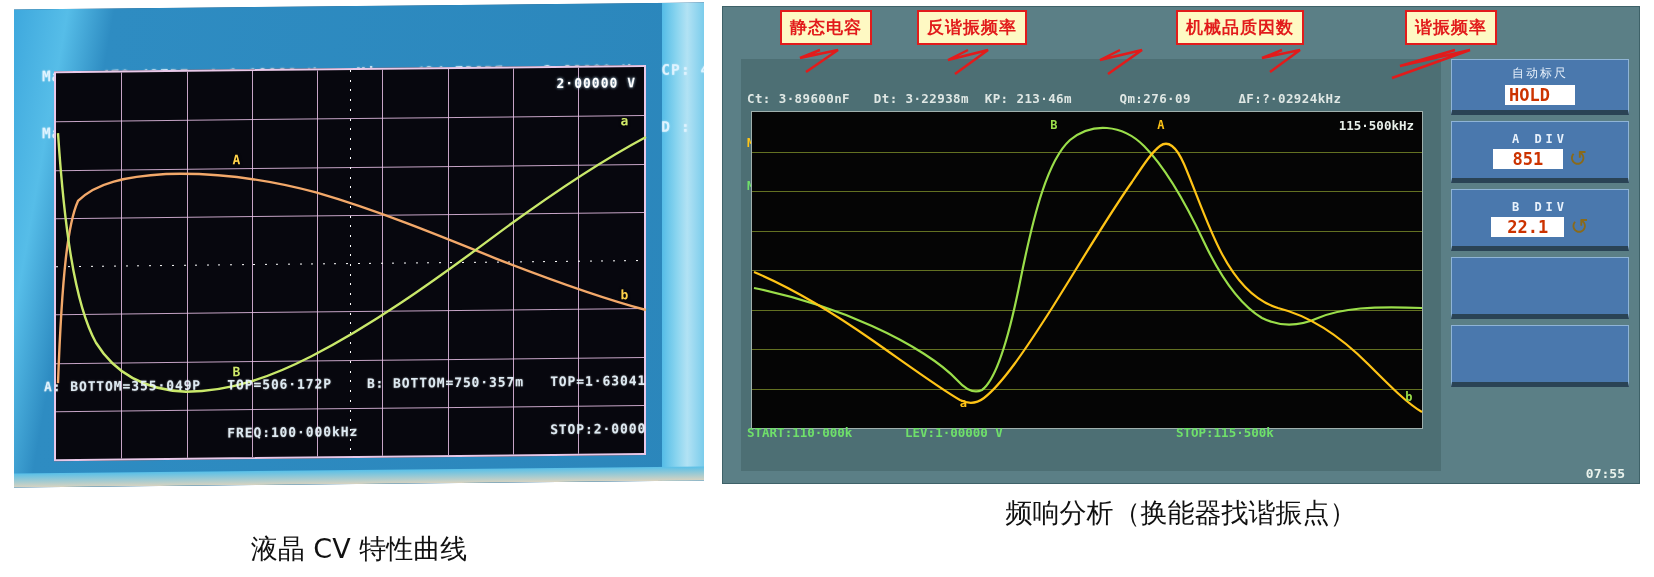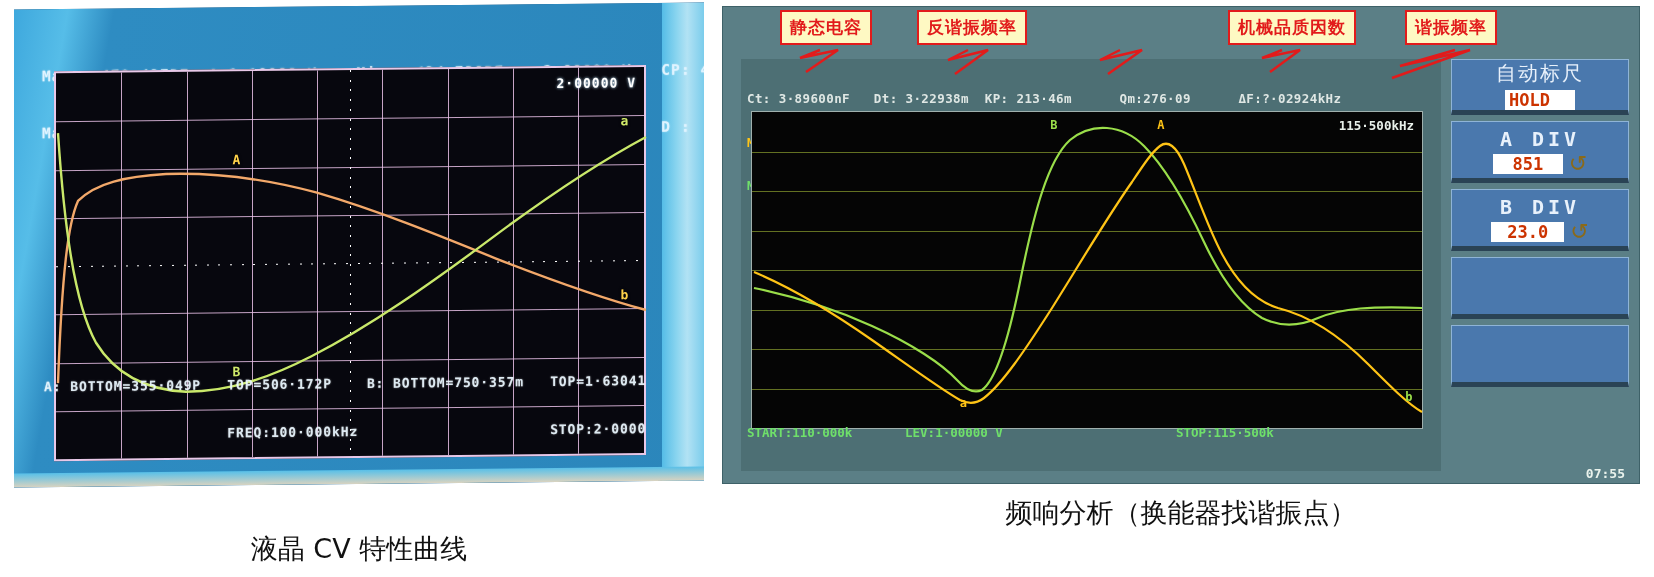--- a/index.html
+++ b/index.html
@@ -133,21 +133,21 @@
     position:absolute; right:8px; top:52px; width:180px; height:418px;
   }
   .softkey {
     position:relative; width:178px; height:62px;
     background:#4a78ad; border:1px solid #8fb4d6;
     border-bottom:5px solid #2a4355;
     margin-bottom:6px;
     display:flex; flex-direction:column; align-items:center; justify-content:center;
   }
   .softkey .sk-title {
-    color:#e8f1fb; font-size:20px; letter-spacing:2px;
+    color:#e8f1fb; font-size:12px; letter-spacing:2px;
     font-family:"DejaVu Sans", sans-serif; font-weight:normal;
   }
   .softkey .sk-title.mono {
     font-family:"DejaVu Sans Mono", monospace; font-weight:bold; letter-spacing:4px;
   }
   .softkey .sk-value-wrap {
     display:flex; align-items:center; gap:6px; margin-top:3px;
   }
   .softkey .sk-value {
     background:#ffffff; color:#cc3300; font-weight:bold;
@@ -298,21 +298,21 @@
         <div class="sk-title mono">A DIV</div>
         <div class="sk-value-wrap">
           <div class="sk-value">851</div>
           <span class="rot-icon">↺</span>
         </div>
       </div>
 
       <div class="softkey">
         <div class="sk-title mono">B DIV</div>
         <div class="sk-value-wrap">
-          <div class="sk-value">23.0</div>
+          <div class="sk-value">22.1</div>
           <span class="rot-icon">↺</span>
         </div>
       </div>
 
       <div class="softkey blank">
         <div class="sk-title"></div>
       </div>
 
       <div class="softkey blank">
         <div class="sk-title"></div>
@@ -328,19 +328,19 @@
       <path d="M820,50 L800,58 L838,50 L806,72"></path>
       <path d="M968,50 L948,60 L988,50 L955,74"></path>
       <path d="M1120,50 L1100,60 L1142,50 L1108,74"></path>
       <path d="M1282,50 L1262,58 L1300,50 L1270,72"></path>
       <path d="M1455,50 L1400,66 L1470,50 L1392,78"></path>
     </g>
   </svg>
 
   <div class="callout" style="left:780px;top:10px">静态电容</div>
   <div class="callout" style="left:917px;top:10px">反谐振频率</div>
-  <div class="callout" style="left:1228px;top:10px">机械品质因数</div>
+  <div class="callout" style="left:1176px;top:10px">机械品质因数</div>
   <div class="callout" style="left:1405px;top:10px">谐振频率</div>
 
   <div class="caption left">液晶 CV 特性曲线</div>
   <div class="caption right">频响分析（换能器找谐振点）</div>
 
 </div>
 
 </body></html>

